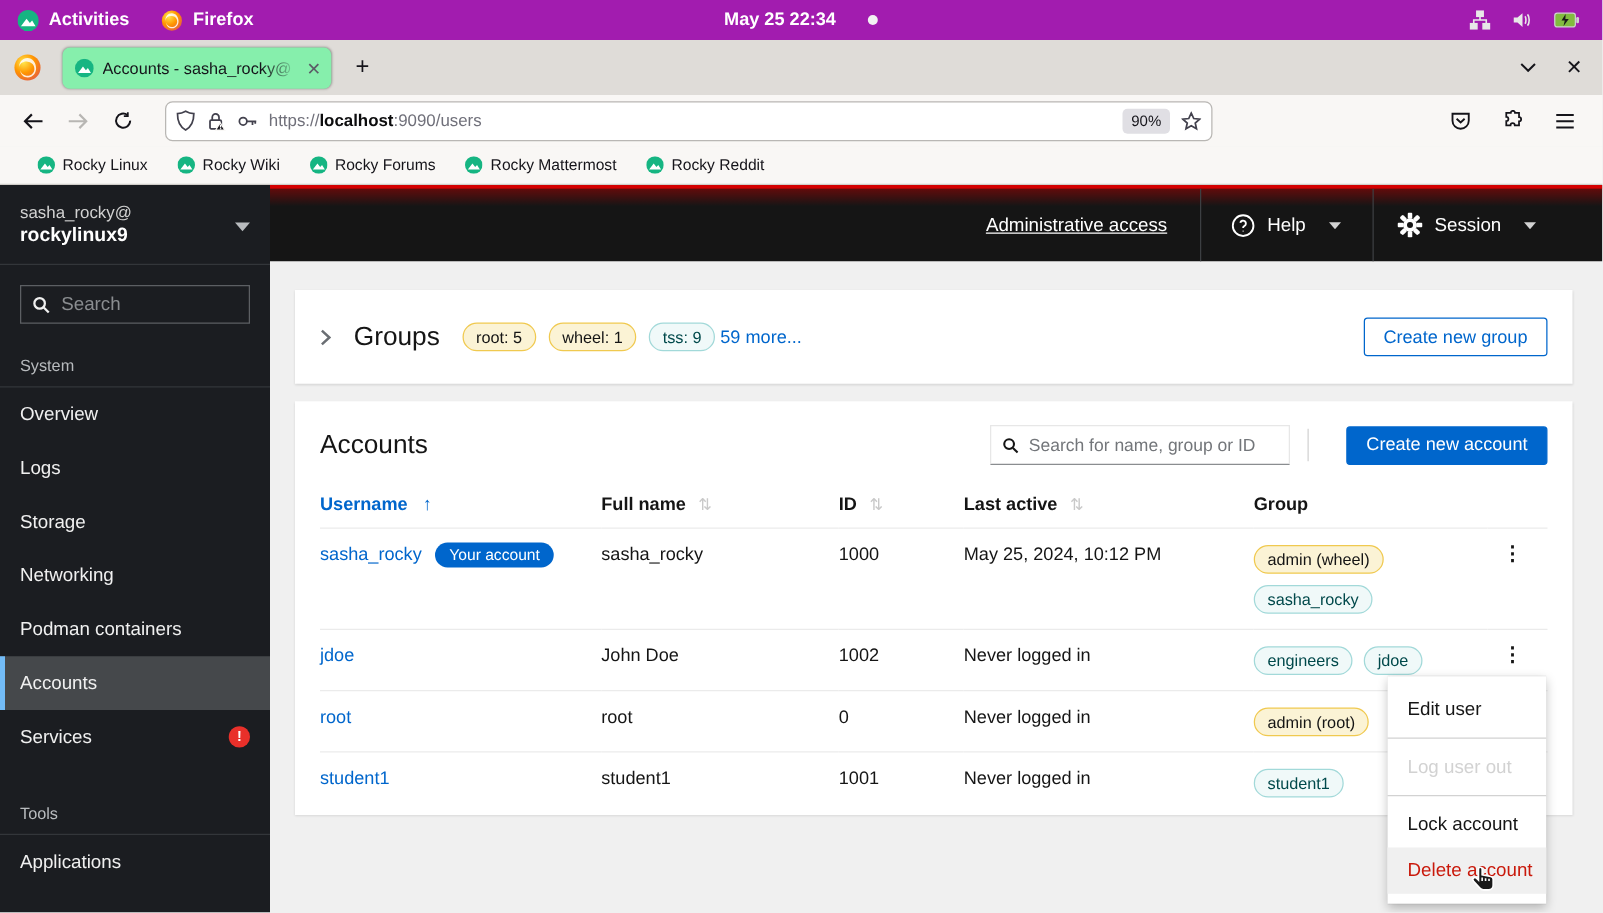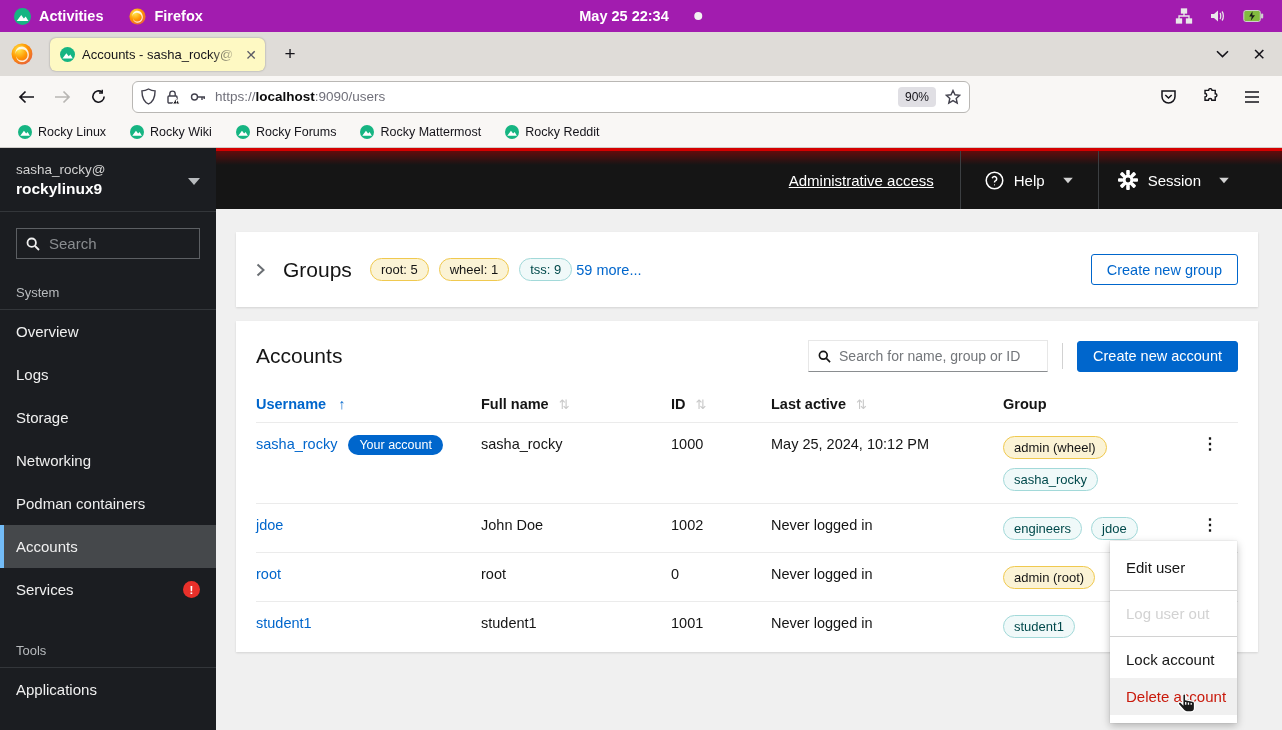--- a/index.html
+++ b/index.html
@@ -10,38 +10,38 @@
   .gnome-bar { height:32px; background:#a21caf; color:#fff; display:flex; align-items:center; position:relative; font-size:14.5px; font-weight:600; }
   .gb-left { display:flex; align-items:center; gap:26px; padding-left:14px; }
   .gb-item { display:flex; align-items:center; gap:8px; cursor:default; }
   .gb-clock { position:absolute; left:50%; transform:translateX(-50%); display:flex; align-items:center; gap:26px; }
   .record-dot { width:8px; height:8px; border-radius:50%; background:#f2f2f2; display:inline-block; }
   .gb-status { margin-left:auto; display:flex; align-items:center; gap:16px; padding-right:18px; }
 
   
   .ff-tabbar { height:44px; background:#dfdcd8; display:flex; align-items:center; position:relative; }
   .ff-logo-corner { width:44px; display:flex; justify-content:center; }
-  .ff-tab { position:absolute; left:50px; top:6px; width:215px; height:33px; background:#fef9c3; border-radius:6px; box-shadow:0 0 2px rgba(0,0,0,.35); display:flex; align-items:center; padding:0 8px 0 10px; gap:7px; }
+  .ff-tab { position:absolute; left:50px; top:6px; width:215px; height:33px; background:#86efac; border-radius:6px; box-shadow:0 0 2px rgba(0,0,0,.35); display:flex; align-items:center; padding:0 8px 0 10px; gap:7px; }
   .ff-tab-title { flex:1; font-size:13px; color:#15141a; white-space:nowrap; overflow:hidden; -webkit-mask-image:linear-gradient(90deg,#000 82%,transparent); mask-image:linear-gradient(90deg,#000 82%,transparent); }
   .ff-tab-close { color:#5b5b66; font-size:14px; line-height:1; cursor:default; }
   .ff-newtab { position:absolute; left:276px; top:8px; width:28px; height:28px; border-radius:4px; color:#15141a; font-size:19px; font-weight:400; display:flex; align-items:center; justify-content:center; }
   .ff-tab-right { margin-left:auto; display:flex; align-items:center; gap:24px; padding-right:16px; color:#15141a; }
 
   
   .ff-toolbar { height:41px; background:#f9f7f5; display:flex; align-items:center; padding:0 10px; gap:4px; }
   .tb-btn { width:32px; height:32px; display:flex; align-items:center; justify-content:center; border-radius:4px; color:#15141a; }
   .tb-btn.disabled { color:#b8b6b3; }
   .urlbar { margin-left:14px; width:838px; height:32px; background:#fff; border:1px solid #b9b7b4; border-radius:6px; display:flex; align-items:center; padding:0 8px; gap:9px; }
   .url-text { flex:1; font-size:13.5px; color:#70707a; white-space:nowrap; overflow:hidden; }
   .url-text b { color:#0c0c0d; font-weight:600; }
   .zoom-badge { background:#e0dfe4; color:#15141a; border-radius:4px; font-size:12px; padding:3px 7px; }
   .ff-toolbar-right { margin-left:auto; display:flex; align-items:center; gap:10px; padding-right:4px; }
 
   
-  .ff-bookmarks { height:31px; background:#f9f7f5; border-bottom:1px solid #d0cdc9; display:flex; align-items:center; gap:8px; padding-left:10px; }
+  .ff-bookmarks { height:31px; background:#f9f7f5; border-bottom:1px solid #d0cdc9; display:flex; align-items:center; gap:8px; padding-left:22px; }
   .bm-item { display:flex; align-items:center; gap:6px; font-size:12.5px; color:#15141a; padding:4px 8px; border-radius:4px; }
 
   
   .app { display:flex; height:582px; }
 
   
   .sidebar { width:216px; background:#1b1d21; color:#f0f0f0; flex-shrink:0; display:flex; flex-direction:column; }
   .host-block { position:relative; padding:14px 16px 13px; border-bottom:1px solid #33363a; }
   .host-user { font-size:13.5px; color:#d2d2d2; margin-bottom:3px; }
   .host-name { font-size:15.5px; font-weight:700; color:#fff; }
@@ -70,21 +70,21 @@
   .card { background:#fff; box-shadow:0 1px 2px rgba(3,3,3,.12); }
   .groups-card { height:75px; display:flex; align-items:center; padding:0 20px; }
   .expand-chevron { color:#6a6e73; display:flex; align-items:center; margin-right:18px; }
   .card-title { font-size:21px; color:#151515; font-weight:500; }
   .badge-row { display:flex; align-items:center; gap:10px; margin-left:18px; }
   .pill { font-size:13px; padding:3px 10px; border-radius:12px; color:#151515; white-space:nowrap; }
   .pill[data-color="gold"] { background:#fbf3d5; border:1px solid #f0c94f; }
   .pill[data-color="cyan"] { background:#f0f9f9; border:1px solid #a2d9d9; color:#00494b; }
   .link { color:#06c; font-size:14.5px; text-decoration:none; }
   .more-link { margin-left:4px; }
-  .btn { font-size:14.5px; border-radius:3px; padding:0 15px; height:31px; display:flex; align-items:center; cursor:default; font-family:inherit; }
+  .btn { font-size:14.5px; border-radius:3px; padding:0 15px; height:31px; display:flex; align-items:center; cursor:default; font-family:inherit;margin-left:16px; }
   .btn-secondary { background:#fff; border:1px solid #06c; color:#06c; margin-left:auto; }
   .btn-primary { background:#06c; border:1px solid #06c; color:#fff; }
 
   .accounts-card { margin-top:14px; padding-bottom:2px; }
   .accounts-head { display:flex; align-items:center; padding:19px 20px 16px; }
   .pf-search { width:240px; height:32px; background:#fff; border:1px solid #e7e7e7; border-bottom:1px solid #8a8d90; display:flex; align-items:center; gap:8px; padding:0 9px; margin-left:auto; }
   .pf-search input { border:none; outline:none; font-size:14px; width:100%; color:#151515; font-family:inherit; }
   .pf-search input::placeholder { color:#73767a; }
   .head-divider { width:1px; height:26px; background:#d2d2d2; margin:0 14px; }
 

